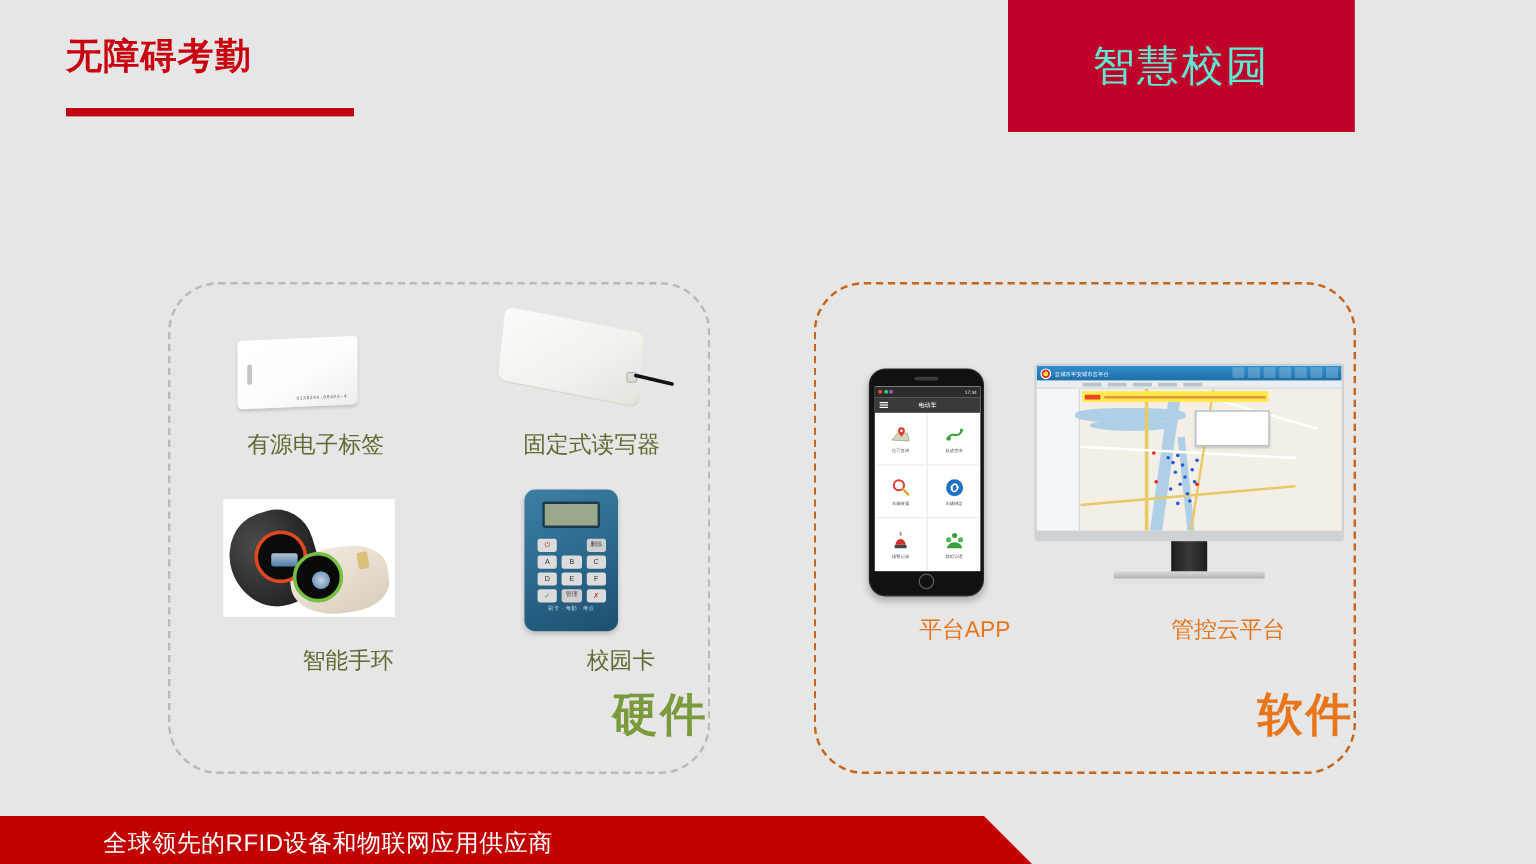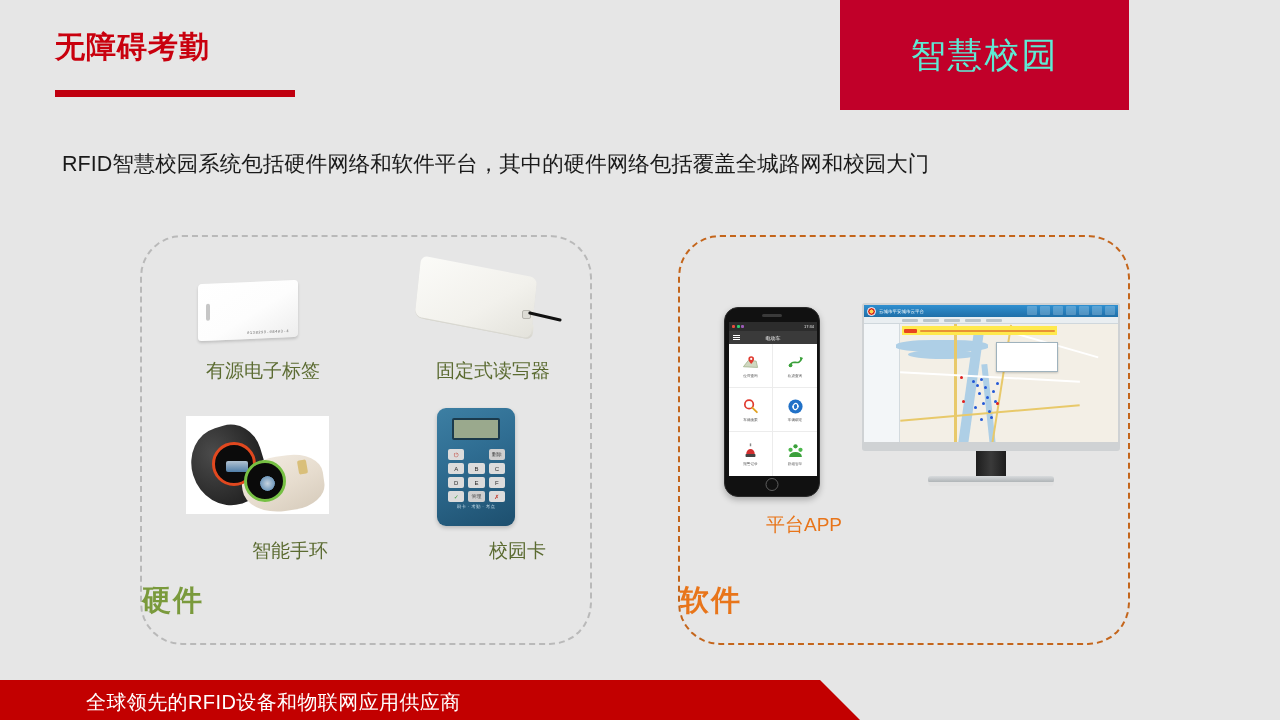--- a/index.html
+++ b/index.html
@@ -30,22 +30,22 @@
     position: absolute; left: 62px; top: 148px; width: 1160px;
     font-size: 21.5px; line-height: 32px; color: #1a1a1a; text-align: justify;
   }
   .intro .l2 { display: block; text-indent: 0; }
 
   
   .panel { position: absolute; top: 235px; height: 410px; border-radius: 42px; }
   .panel-hw { left: 140px; width: 452px; border: 2px dashed #b9b9b9; }
   .panel-sw { left: 678px; width: 452px; border: 2px dashed #c4651b; }
   .panel-heading {
-    position: absolute; bottom: 22px; width: 100%; text-align: left;
-    font-size: 29px; font-weight: bold; letter-spacing: 2px;
+    position: absolute; bottom: 22px; width: 100%; text-align: right;
+    font-size: 38px; font-weight: bold; letter-spacing: 2px;
   }
   .heading-hw { color: #7a9a3c; }
   .heading-sw { color: #e8751a; }
 
   .cap { position: absolute; text-align: right; font-size: 19px; white-space: nowrap; }
   .cap-hw { color: #5b6b31; }
   .cap-sw { color: #e8751a; }
 
   
   .tag-card {
@@ -276,21 +276,20 @@
 
 <div class="slide">
 
   <div class="page-title">无障碍考勤</div>
   <div class="title-rule"></div>
   <div class="brand-badge">
     <span class="brand-badge-text">智慧校园</span>
   </div>
 
   <div class="intro">
-    <span>RFID智慧校园系统包括硬件网络和软件平台，其中的硬件网络包括覆盖全城路网和校园大门</span>
   </div>
 
   <div class="panel panel-hw">
     <div class="panel-heading heading-hw">硬件</div>
   </div>
 
   <div class="tag-card">
     <div class="tag-slot"></div>
     <div class="tag-code">0138299-08403-4</div>
   </div>
@@ -489,19 +488,20 @@
               <i class="alert-line"></i>
             </div>
           </div>
         </div>
       </div>
     </div>
     <div class="mon-neck"></div>
     <div class="mon-base"></div>
     <div class="mon-base-shadow"></div>
   </div>
+  <div class="cap cap-sw" style="left:921px; top:512px; width:150px;">管控云平台</div>
 
   <div class="footer">
     <div class="footer-bar"></div>
     <div class="footer-text">全球领先的RFID设备和物联网应用供应商</div>
   </div>
 
 </div>
 
 </body></html>

